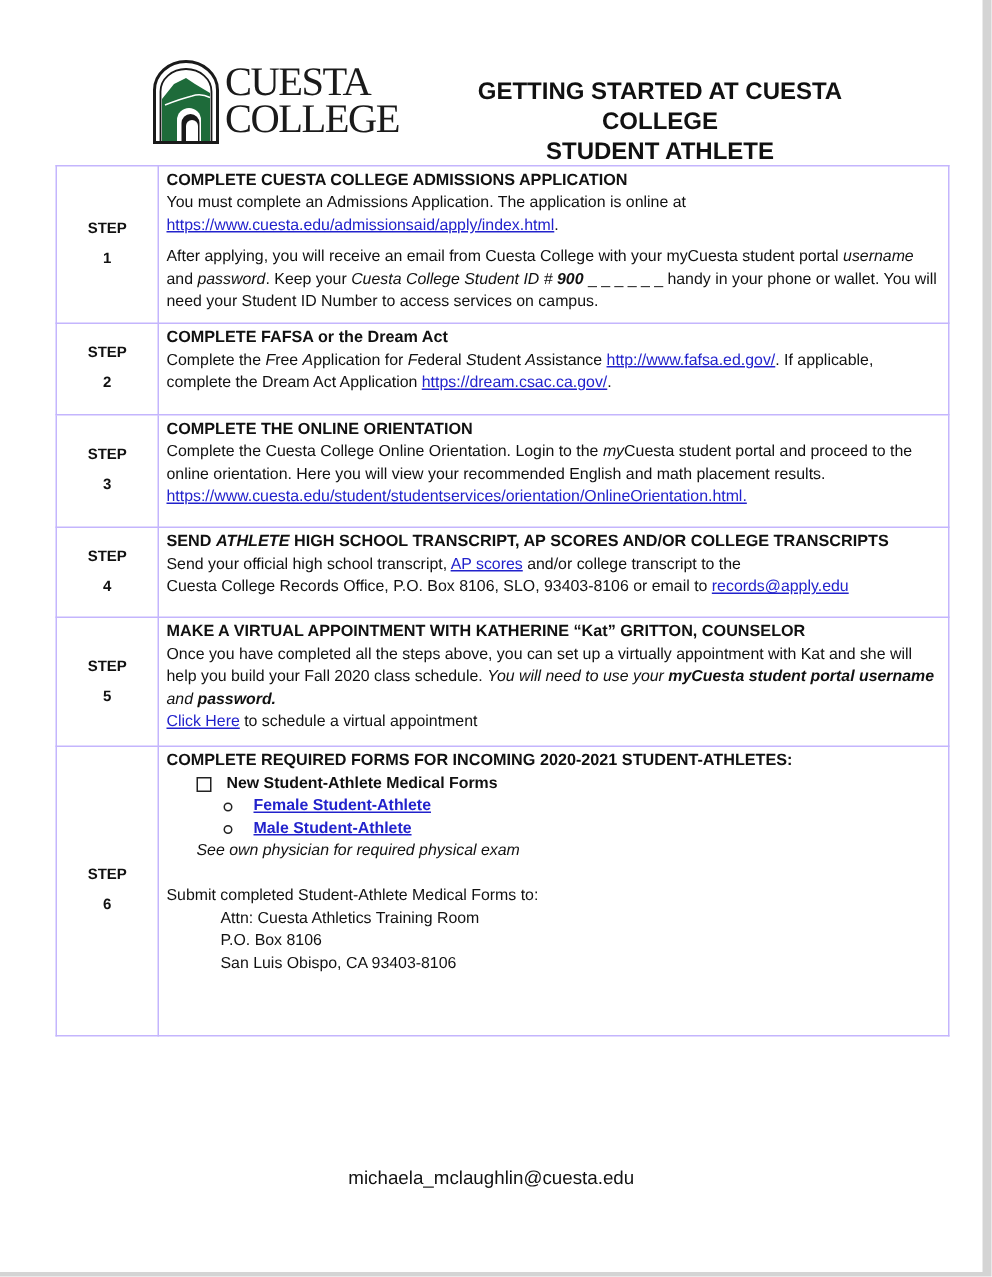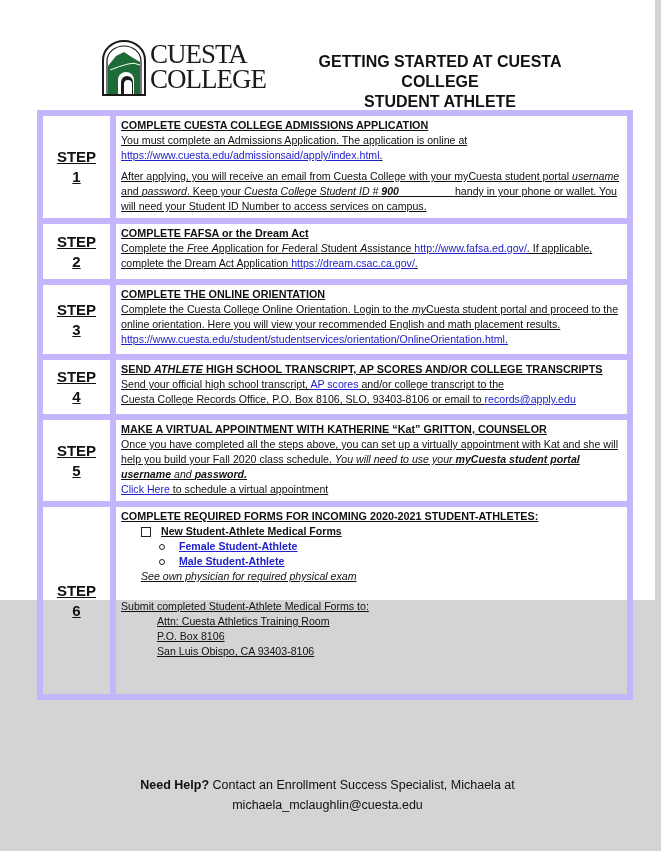--- a/index.html
+++ b/index.html
@@ -3,21 +3,21 @@
 <meta charset="utf-8">
 <style>
   html, body { margin: 0; padding: 0; }
   body {
     width: 661px; height: 851px; background: #d4d4d4;
     position: relative; overflow: hidden;
     font-family: "Liberation Sans", "DejaVu Sans", sans-serif;
     color: #111;
   }
   .page {
-    position: absolute; left: 0; top: 0; width: 655px; height: 600px;
+    position: absolute; left: 0; top: 0; width: 655px; height: 848px;
     background: #ffffff;
   }
   .header { position: absolute; left: 0; top: 0; width: 655px; height: 105px; }
   .logo { position: absolute; left: 100px; top: 40px; width: 160px; height: 56px; }
   .logo-mark { position: absolute; left: 0; top: 0; width: 48px; height: 56px; }
   .logo-text {
     position: absolute; left: 50px; top: 2px; font-family: "Liberation Serif", "DejaVu Serif", serif;
     font-size: 27px; line-height: 25px; letter-spacing: -1px; color: #1a1a1a;
   }
   .logo-text span { display: block; }
@@ -25,24 +25,24 @@
     position: absolute; left: 280px; top: 52px; width: 320px; text-align: center;
     font-weight: bold; font-size: 16px; line-height: 20px;
   }
   .title span { display: block; }
 
   table.steps {
     position: absolute; left: 37px; top: 110px; width: 596px;
     border-collapse: collapse; table-layout: fixed;
   }
   table.steps td {
-    border: 6px solid #c4b5fd; vertical-align: top; padding: 0; text-decoration: underline;
+    border: 1px solid #c4b5fd; vertical-align: top; padding: 0;
   }
   td.step-cell { width: 67px; vertical-align: middle !important; text-align: center; }
-  .step-label { font-weight: bold; font-size: 15px; line-height: 20px; display: block; }
+  .step-label { font-weight: bold; font-size: 10px; line-height: 20px; display: block; }
   td.content-cell { padding: 2px 6px 4px 5px !important; font-size: 10.6px; line-height: 15px; }
   .step-heading { font-weight: bold; font-size: 10.8px; display: block; }
   .para { display: block; }
   .gap { height: 6px; }
   a, .link { color: #1a0dab; text-decoration: underline; }
   .link { color: #2222cc; }
   .bold { font-weight: bold; }
   .ital { font-style: italic; }
   .sub-list { margin-left: 20px; }
   .checkbox-row { display: flex; align-items: center; font-weight: bold; }
@@ -179,16 +179,15 @@
         <span class="para">Submit completed Student-Athlete Medical Forms to:</span>
         <span class="addr">Attn: Cuesta Athletics Training Room</span>
         <span class="addr">P.O. Box 8106</span>
         <span class="addr">San Luis Obispo, CA 93403-8106</span>
       </td>
     </tr>
   </tbody>
     </table>
 
   <div class="footer">
-    <span class="line"><span class="bold">Need Help?</span><span> Contact an Enrollment Success Specialist, Michaela at</span></span>
     <span class="line">michaela_mclaughlin@cuesta.edu</span>
   </div>
 </div>
 
 </body></html>

